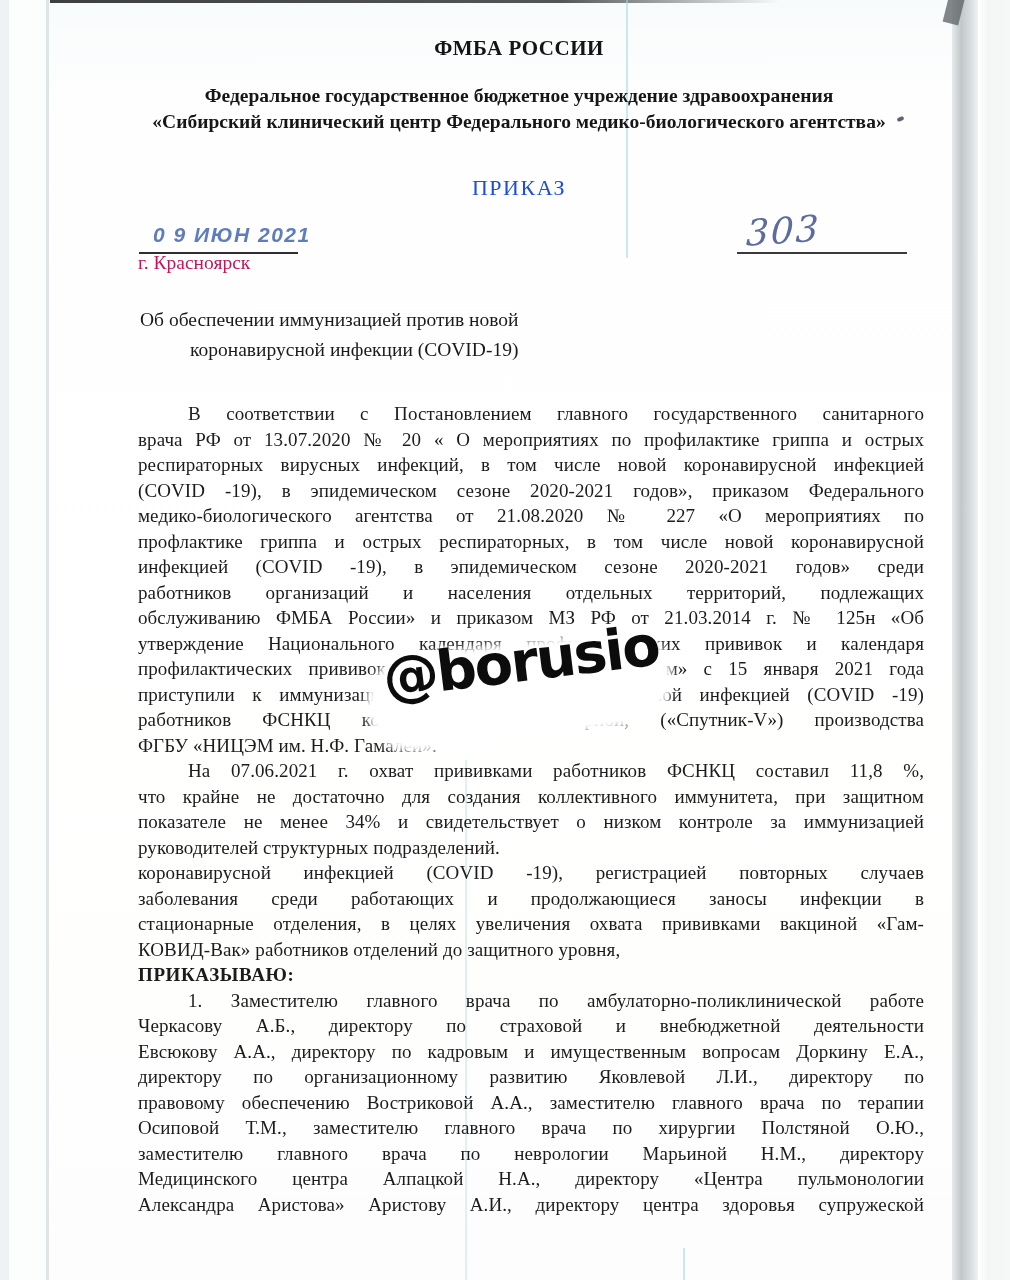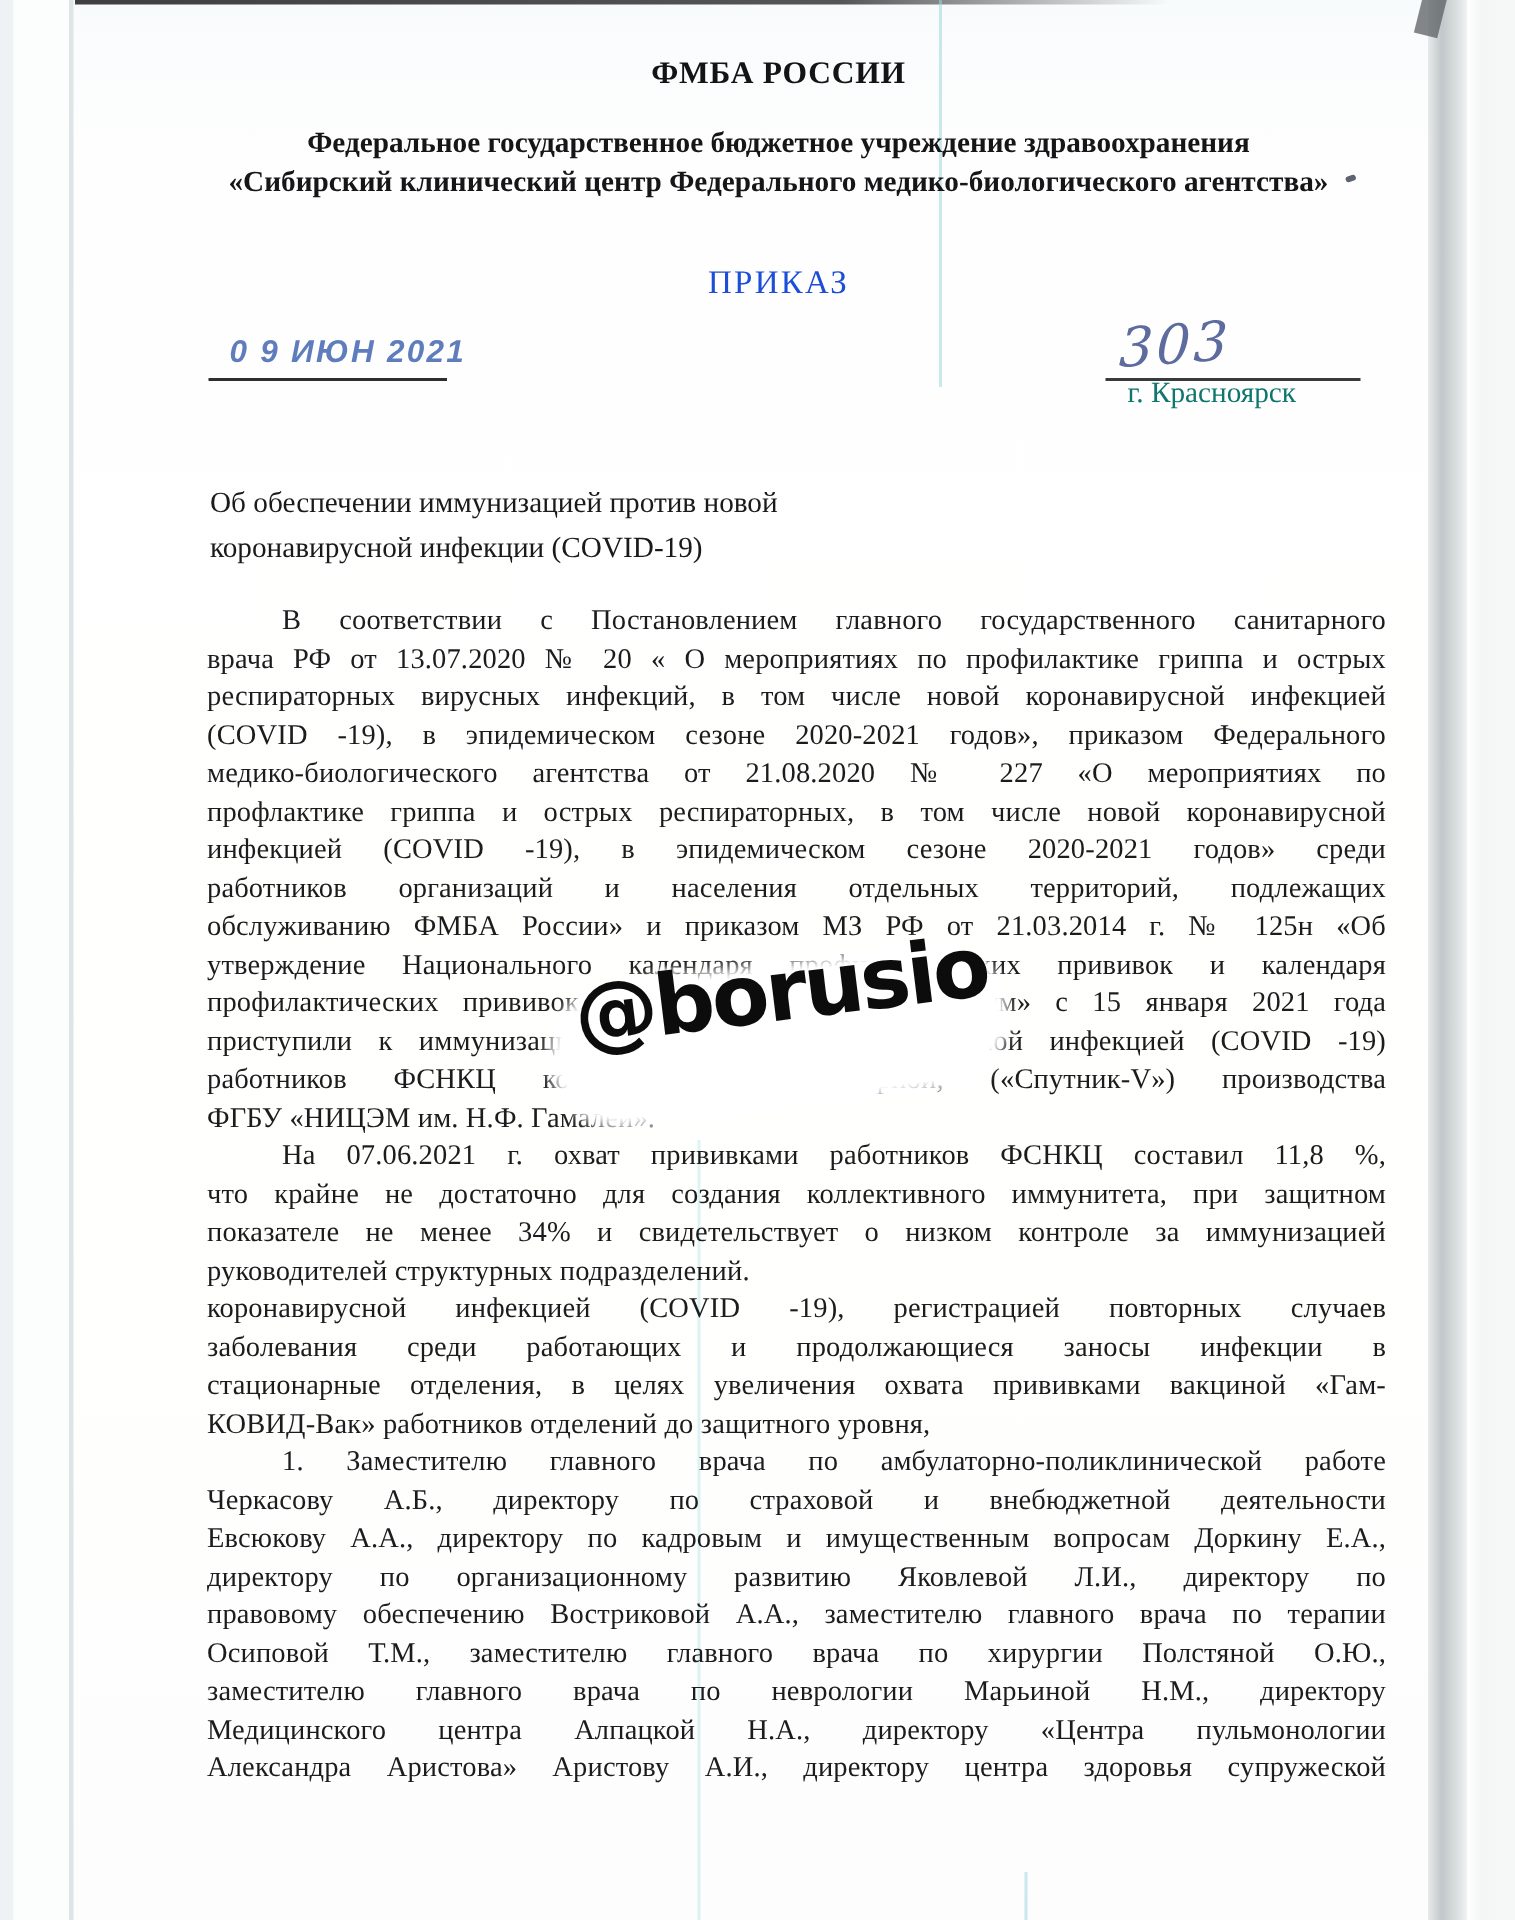--- a/index.html
+++ b/index.html
@@ -33,23 +33,23 @@
   .doc-type{top:175px;font-size:22px;font-weight:normal;letter-spacing:1.5px;color:#1d4ed8;}
 
   
   .date-stamp{position:absolute;left:153px;top:223px;font-family:"Liberation Sans",sans-serif;
               font-weight:bold;font-size:21px;letter-spacing:1.5px;opacity:.88;font-style:italic;}
   .stamp-underline{position:absolute;left:139px;top:252px;width:159px;height:2px;background:#2e2e30;}
   .doc-number{position:absolute;left:746px;top:210px;font-family:"DejaVu Serif",serif;font-style:italic;
               font-size:36px;transform:rotate(-4deg) skewX(-6deg);letter-spacing:2px;}
   .number-underline{position:absolute;left:737px;top:252px;width:170px;height:2px;background:#3a3a3c;}
 
-  .city{position:absolute;left:138px;top:252px;width:726px;text-align:right;font-size:19.5px;color:#0f766e;}
+  .city{position:absolute;left:138px;top:252px;width:726px;text-align:left;font-size:19.5px;color:#be185d;}
 
-  .subject{position:absolute;left:140px;top:321px;font-size:19.5px;line-height:30px;color:#1a1a1c;}
+  .subject{position:absolute;left:140px;top:305px;font-size:19.5px;line-height:30px;color:#1a1a1c;text-align:right;}
 
   
   .body-text{position:absolute;left:138px;top:401px;width:786px;font-size:19px;color:#1c1c1e;}
   .bline{text-align:justify;text-align-last:justify;line-height:25.5px;height:25.5px;white-space:normal;
          letter-spacing:.1px;}
   .bline.left{text-align-last:left;}
   .bline.indent{text-indent:50px;}
   .bline.bold{font-weight:bold;text-align-last:left;letter-spacing:.6px;}
 
   
@@ -110,20 +110,21 @@
       <div class="bline">работников ФСНКЦ комбинированной векторной, («Спутник-V») производства</div>
       <div class="bline left">ФГБУ «НИЦЭМ им. Н.Ф. Гамалеи».</div>
       <div class="bline indent">На 07.06.2021 г. охват прививками работников ФСНКЦ составил 11,8 %,</div>
       <div class="bline">что крайне не достаточно для создания коллективного иммунитета, при защитном</div>
       <div class="bline">показателе не менее 34% и свидетельствует о низком контроле за иммунизацией</div>
       <div class="bline left">руководителей структурных подразделений.</div>
       <div class="bline">коронавирусной инфекцией (COVID -19), регистрацией повторных случаев</div>
       <div class="bline">заболевания среди работающих и продолжающиеся заносы инфекции в</div>
       <div class="bline">стационарные отделения, в целях увеличения охвата прививками вакциной «Гам-</div>
       <div class="bline left">КОВИД-Вак» работников отделений до защитного уровня,</div>
+      <div class="bline left bold">ПРИКАЗЫВАЮ:</div>
       <div class="bline indent">1. Заместителю главного врача по амбулаторно-поликлинической работе</div>
       <div class="bline">Черкасову А.Б., директору по страховой и внебюджетной деятельности</div>
       <div class="bline">Евсюкову А.А., директору по кадровым и имущественным вопросам Доркину Е.А.,</div>
       <div class="bline">директору по организационному развитию Яковлевой Л.И., директору по</div>
       <div class="bline">правовому обеспечению Востриковой А.А., заместителю главного врача по терапии</div>
       <div class="bline">Осиповой Т.М., заместителю главного врача по хирургии Полстяной О.Ю.,</div>
       <div class="bline">заместителю главного врача по неврологии Марьиной Н.М., директору</div>
       <div class="bline">Медицинского центра Алпацкой Н.А., директору «Центра пульмонологии</div>
       <div class="bline">Александра Аристова» Аристову А.И.,  директору центра здоровья супружеской</div>
     </div>

